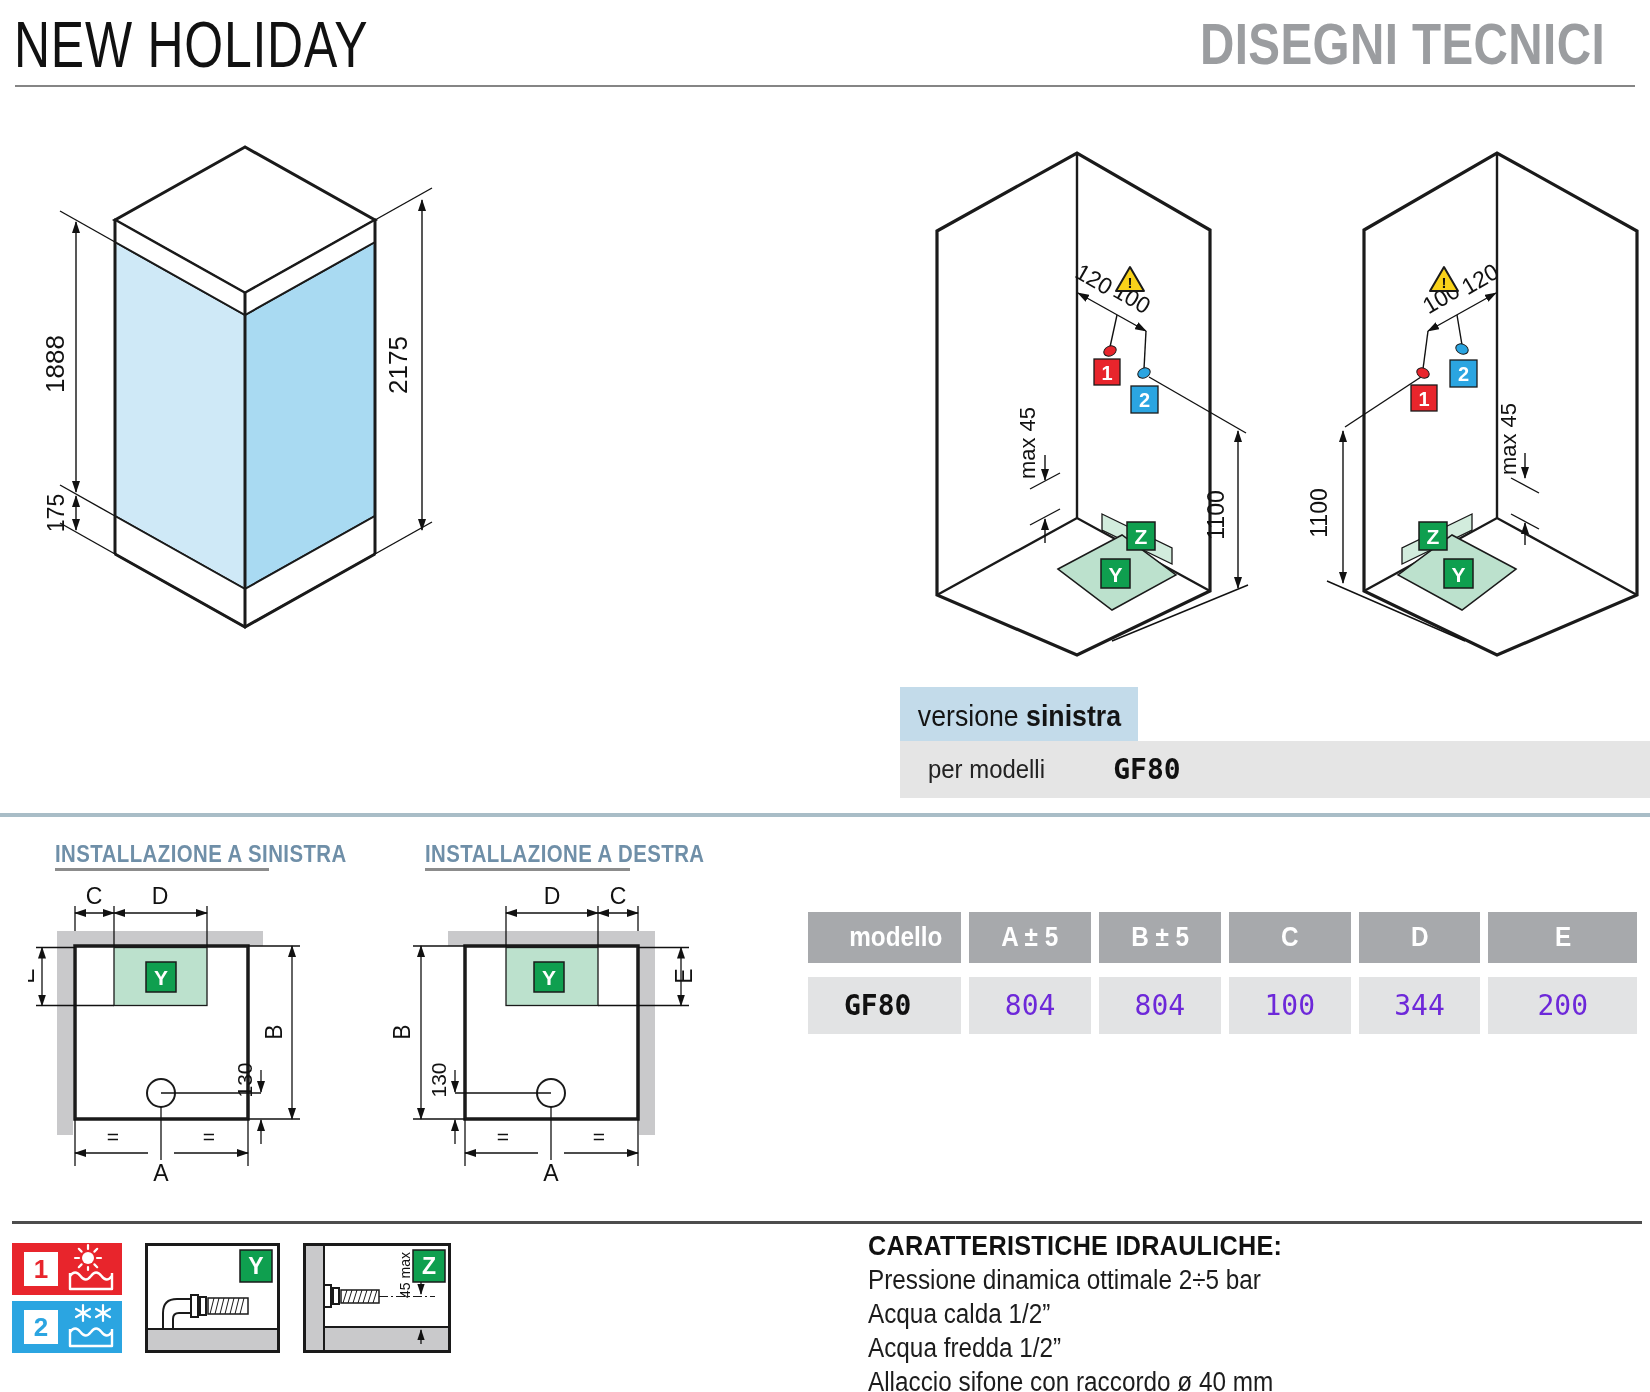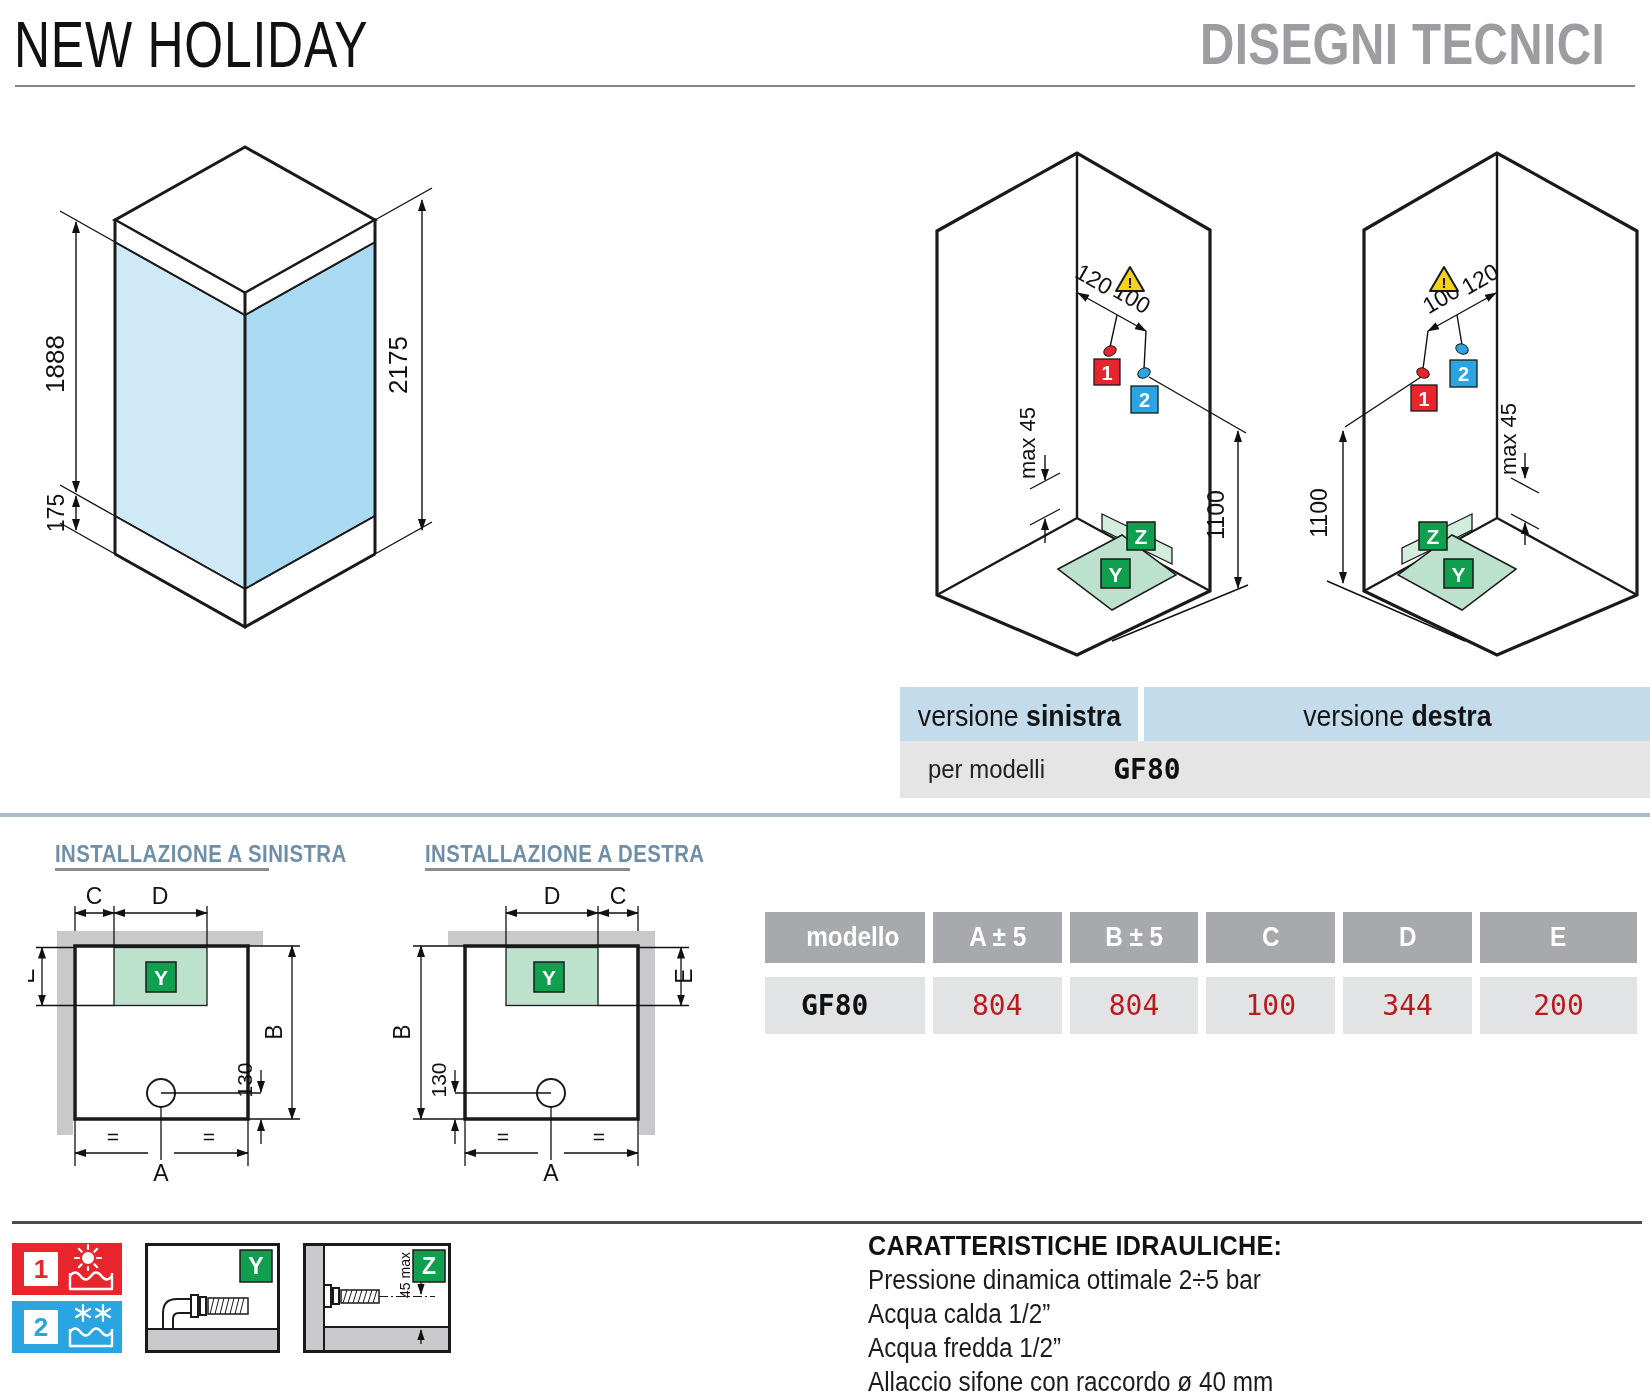--- a/index.html
+++ b/index.html
@@ -31,26 +31,26 @@
   .divider1 { left:0; top:813px; width:1650px; height:4px; background:#a9bdc7; }
   .divider2 { left:12px; top:1221px; width:1630px; height:3px; background:#4d4d4d; }
 
   
   .inst-title { font-size:24px; font-weight:700; color:#6f8fa8; letter-spacing:0.5px;
     transform:scaleX(0.85); transform-origin:left top; white-space:nowrap; }
   .inst-underline { height:3px; background:#8c8c8c; }
 
   
   .dim-table { left:765px; top:912px; width:872px; }
-  .trow { display:flex; gap:8px; }
+  .trow { display:flex; gap:8px;margin-left:43px; }
   .trow + .trow { margin-top:14px; }
   .tcell { display:flex; align-items:center; justify-content:center; }
   .thead .tcell { height:51px; background:#a7a9ac; color:#ffffff; font-weight:700; font-size:27px; }
   .thead .tcell span { transform:scaleX(0.9); white-space:nowrap; }
-  .tdata .tcell { height:57px; background:#e2e3e4; color:#b91c1c; font-family:"DejaVu Sans Mono", monospace; font-size:28px; }
+  .tdata .tcell { height:57px; background:#e2e3e4; color:#6d28d9; font-family:"DejaVu Sans Mono", monospace; font-size:28px; }
   .cell-model { width:163px; justify-content:flex-start; padding-left:36px; }
   .cell-v { width:132px; }
   .cell-e { width:161px; }
   .tdata .cell-model { font-weight:700; color:#111; }
 
   
   .hydraulics { left:868px; top:1230px; transform:scaleX(0.9); transform-origin:left top; }
   .hydraulics h3 { font-size:28px; font-weight:700; color:#111; letter-spacing:0.3px; }
   .hydraulics p { font-size:27px; color:#1c1c1c; margin-top:3px; line-height:31px; }
 
@@ -199,25 +199,20 @@
     <text class="dimtxt" font-size="23" text-anchor="middle" transform="translate(72,380) rotate(-90)">1100</text>
     <rect x="164" y="389" width="28" height="28" fill="#0f9f4f" stroke="#1a1a1a" stroke-width="1.5"></rect>
     <text x="178" y="411" font-size="21" font-weight="bold" text-anchor="middle" fill="#ffffff">Z</text>
     <rect x="189" y="426" width="29" height="29" fill="#0f9f4f" stroke="#1a1a1a" stroke-width="1.5"></rect>
     <text x="203.5" y="449" font-size="21" font-weight="bold" text-anchor="middle" fill="#ffffff">Y</text>
   </svg>
 
   <div class="abs vbar" style="left:900px; width:238px;">
     <span class="lbl">
       <span>versione</span>&nbsp;<b>sinistra</b>
-    </span>
-  </div>
-  <div class="abs vbar" style="left:1144px; width:506px;">
-    <span class="lbl">
-      <span>versione</span>&nbsp;<b>destra</b>
     </span>
   </div>
   <div class="abs models-row">
     <span class="models-label">per modelli</span>
     <span class="models-value">GF80</span>
   </div>
 
   <div class="abs divider1"></div>
 
   <div class="abs inst-title" style="left:55px; top:840px;">INSTALLAZIONE A SINISTRA</div>

